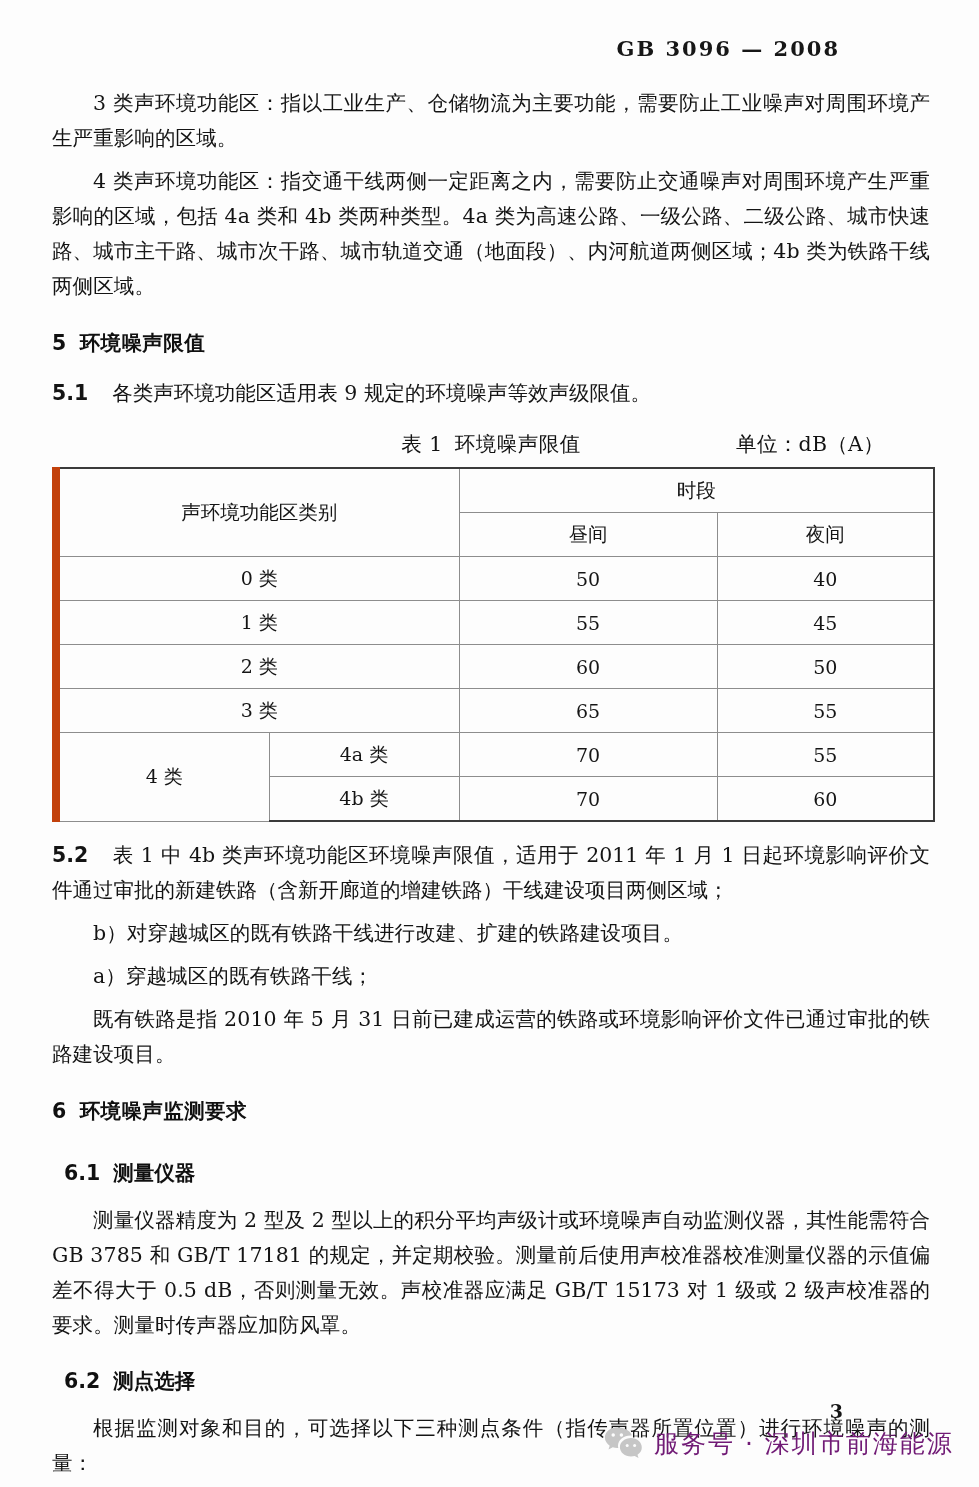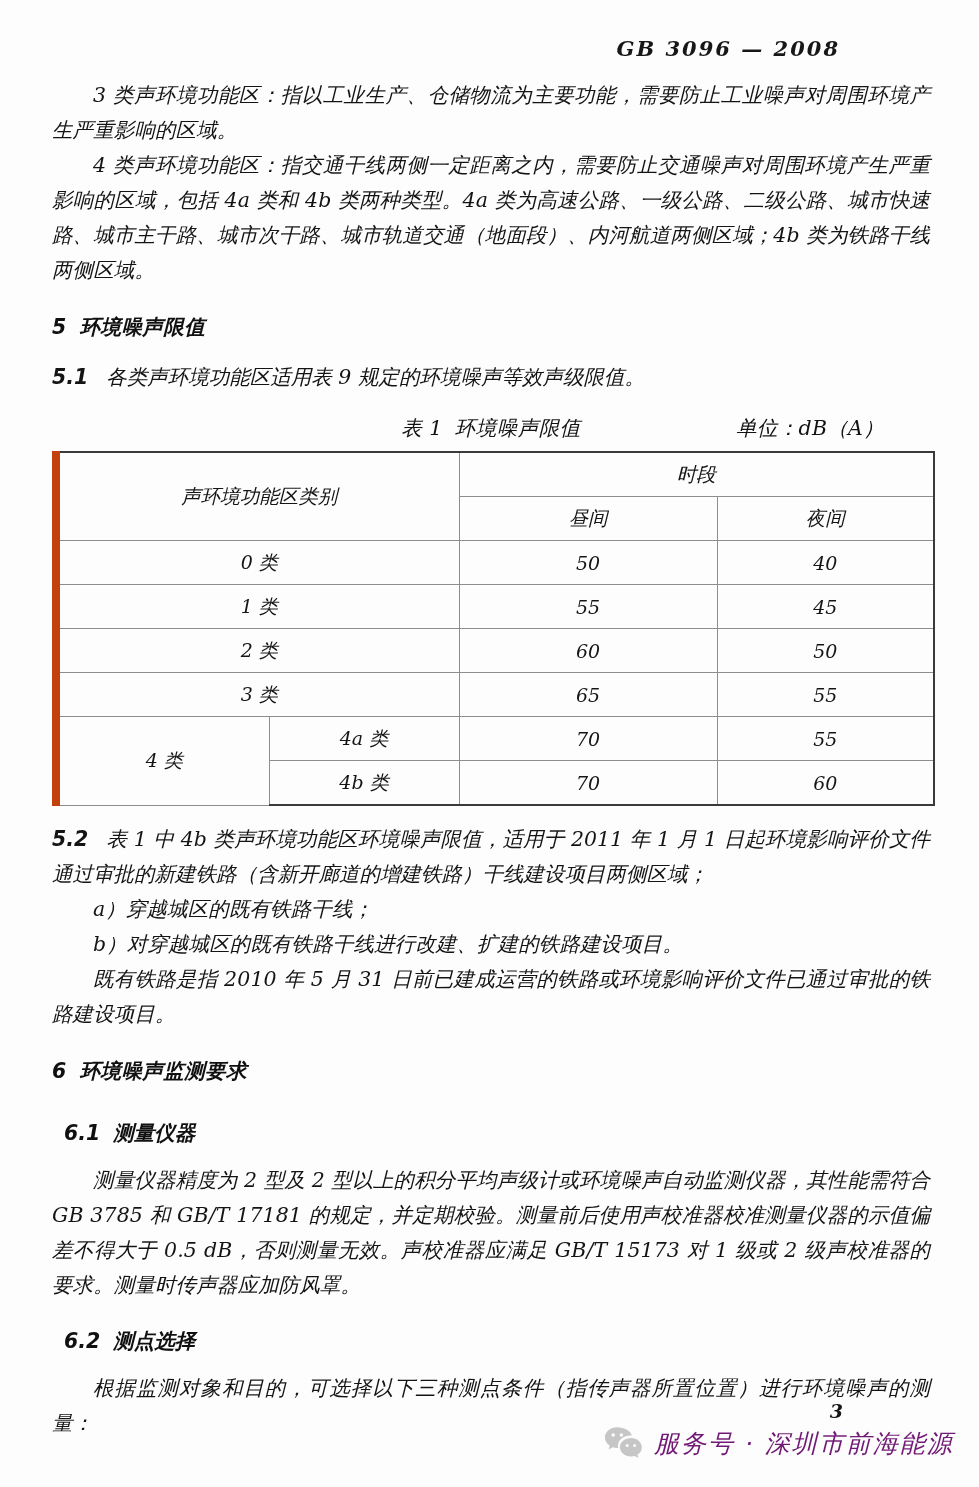--- a/index.html
+++ b/index.html
@@ -16,21 +16,20 @@
     overflow: hidden;
     -webkit-font-smoothing: antialiased;
   }
 
   .page {
     position: relative;
     width: 890px;
     height: 1487px;
     box-sizing: border-box;
     padding: 0;
-    font-style: italic;
   }
 
   
   .header {
     position: absolute;
     top: 36px;
     right: 50px;
     font-family: "DejaVu Serif", "Liberation Serif", serif;
     font-size: 21px;
     font-weight: bold;
@@ -49,21 +48,21 @@
 
   p.para {
     margin: 0;
     font-size: 20.5px;
     line-height: 35px;
     text-align: justify;
     text-justify: inter-ideograph;
     letter-spacing: 0.1px;
     color: #141414;
   }
-  p.indent2 { text-indent: 2em; }
+  p.indent2 { text-indent: 2em; margin-top: 8px; }
 
   h2.sec {
     margin: 0;
     font-family: "DejaVu Sans", "Liberation Sans", sans-serif;
     font-size: 20.5px;
     font-weight: bold;
     line-height: 34px;
     letter-spacing: 0.4px;
     color: #101010;
   }
@@ -73,21 +72,21 @@
     margin: 0;
     font-size: 20.5px;
     line-height: 35px;
     text-align: justify;
     text-justify: inter-ideograph;
     color: #141414;
   }
   .clause .cnum {
     font-family: "DejaVu Sans", "Liberation Sans", sans-serif;
     font-weight: bold;
-    margin-right: 18px;
+    margin-right: 24px;
   }
   .clause-head {
     font-family: "DejaVu Sans", "Liberation Sans", sans-serif;
     font-weight: bold;
     font-size: 20.5px;
     line-height: 35px;
     margin: 12px;
     color: #101010;
   }
   .clause-head .cnum { margin-right: 13px; }
@@ -256,22 +255,22 @@
       </tbody>
     </table>
 
     <div class="sp-m"></div>
 
     <p class="clause">
       <span class="cnum">5.2</span><span>表 1 中 4b 类声环境功能区环境噪声限值，适用于 2011 年 1 月 1 日起环境影响评价文件通过审批的新建铁路（含新开廊道的增建铁路）干线建设项目两侧区域；</span>
     </p>
 
 
+    <p class="para indent2">b）对穿越城区的既有铁路干线进行改建、扩建的铁路建设项目。</p>
     <p class="para indent2">a）穿越城区的既有铁路干线；</p>
-    <p class="para indent2">b）对穿越城区的既有铁路干线进行改建、扩建的铁路建设项目。</p>
     <p class="para indent2">既有铁路是指 2010 年 5 月 31 日前已建成运营的铁路或环境影响评价文件已通过审批的铁路建设项目。</p>
 
 
     <div class="sp-l"></div>
 
     <h2 class="sec">
       <span class="num">6</span><span>环境噪声监测要求</span>
     </h2>
 
     <div class="sp-m"></div>

